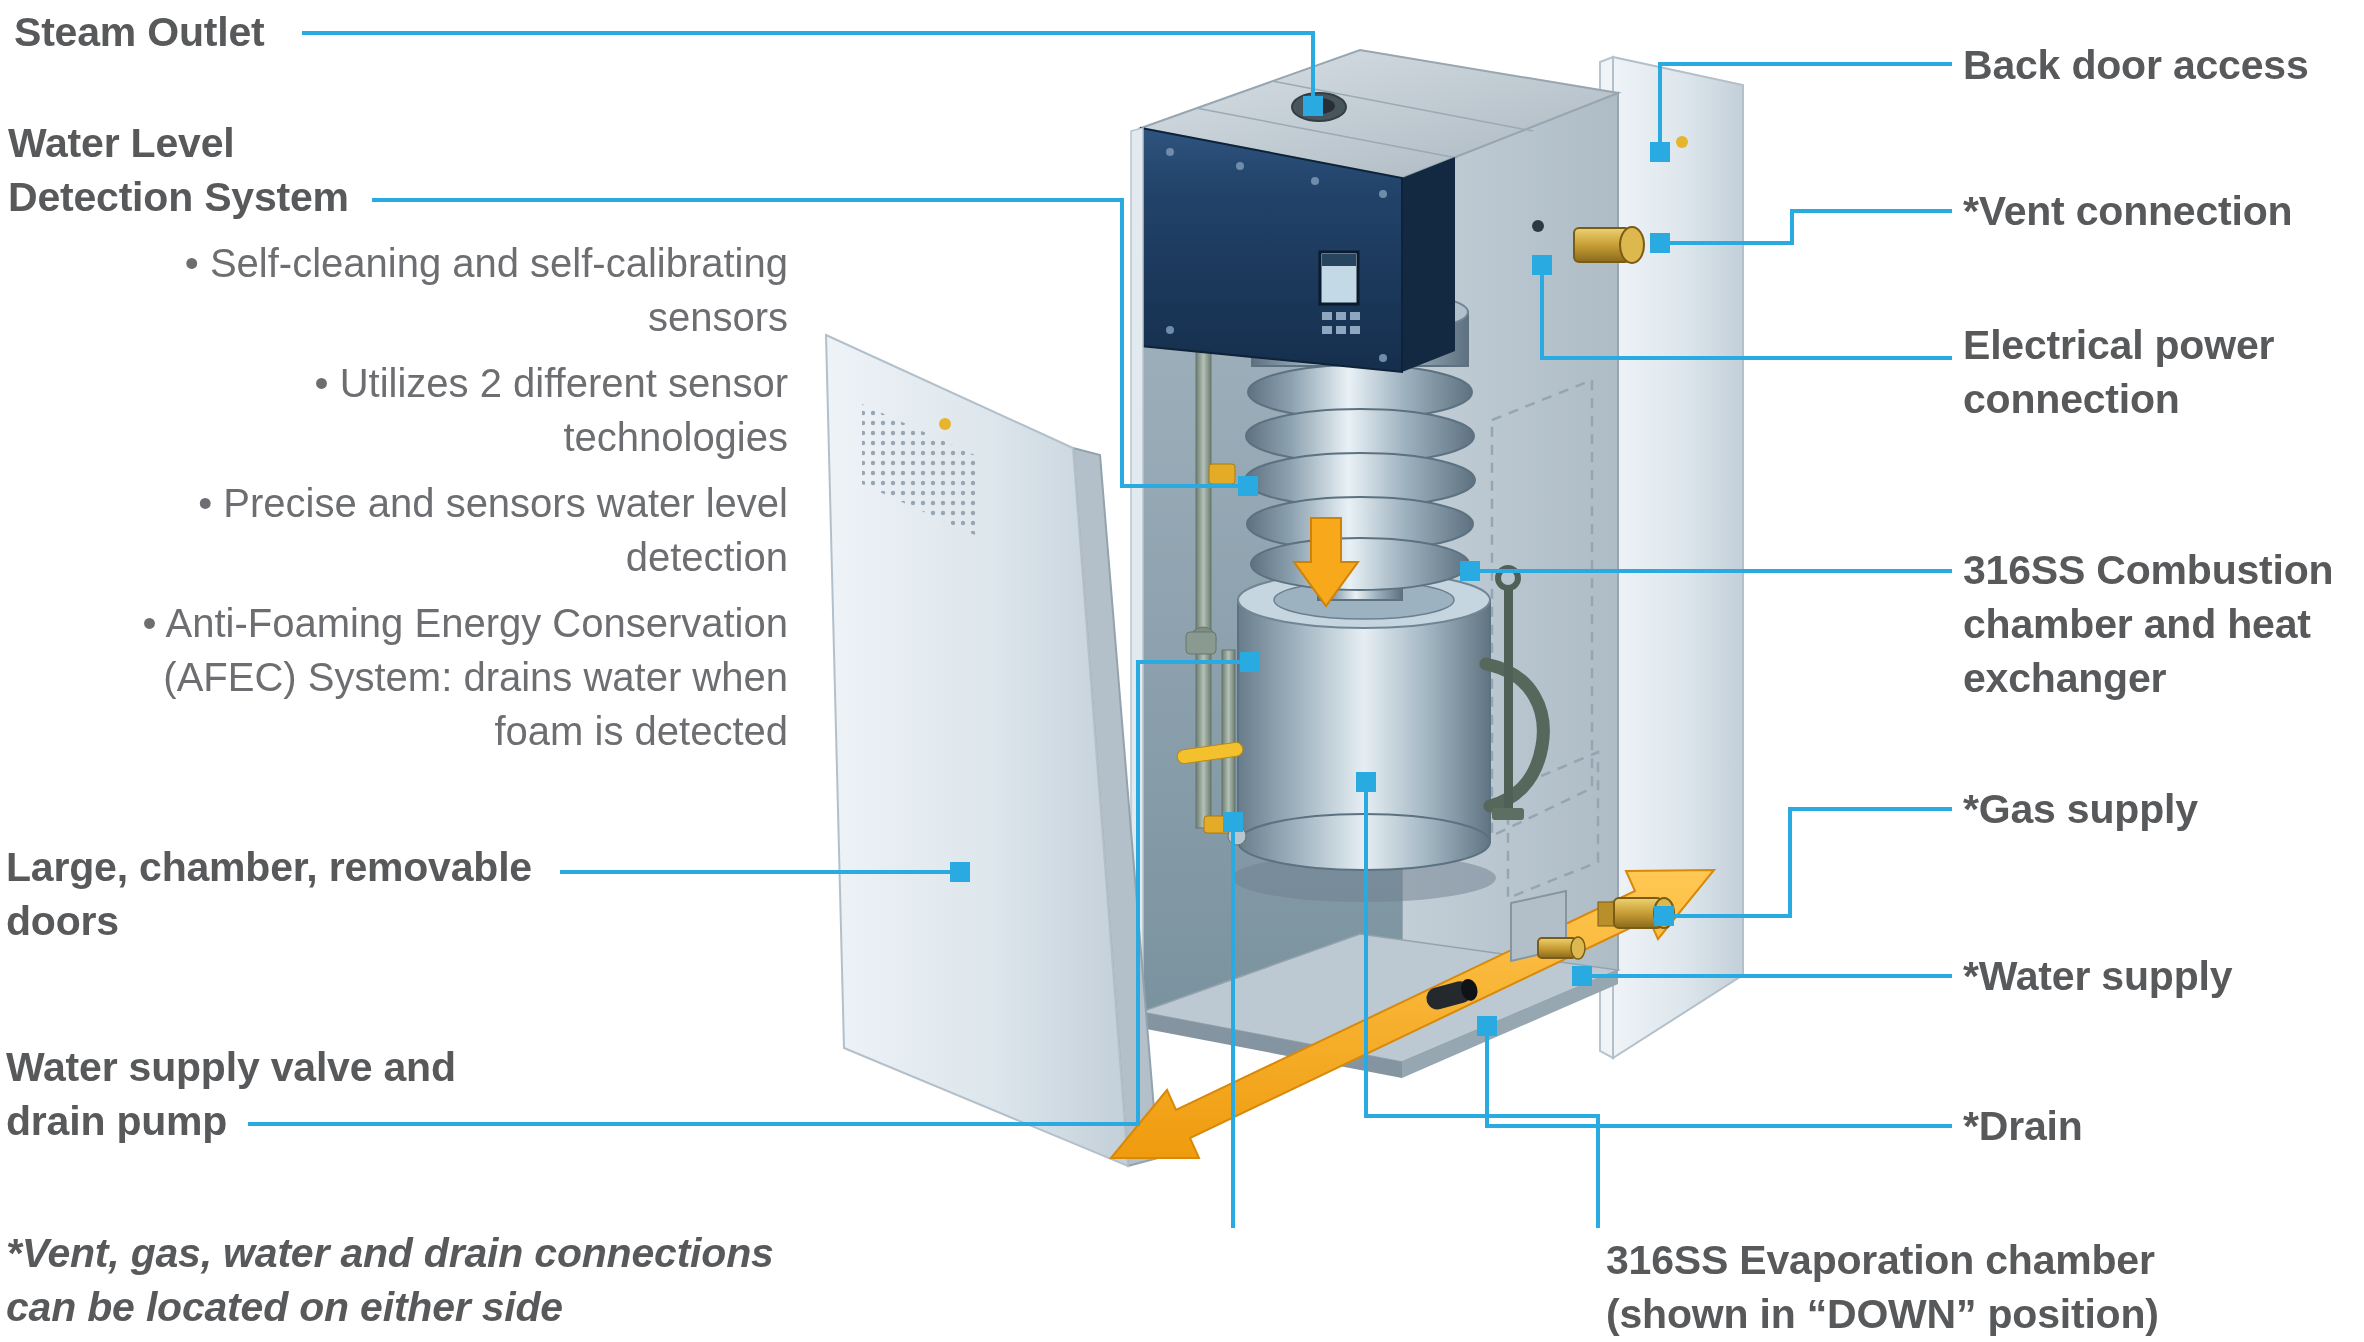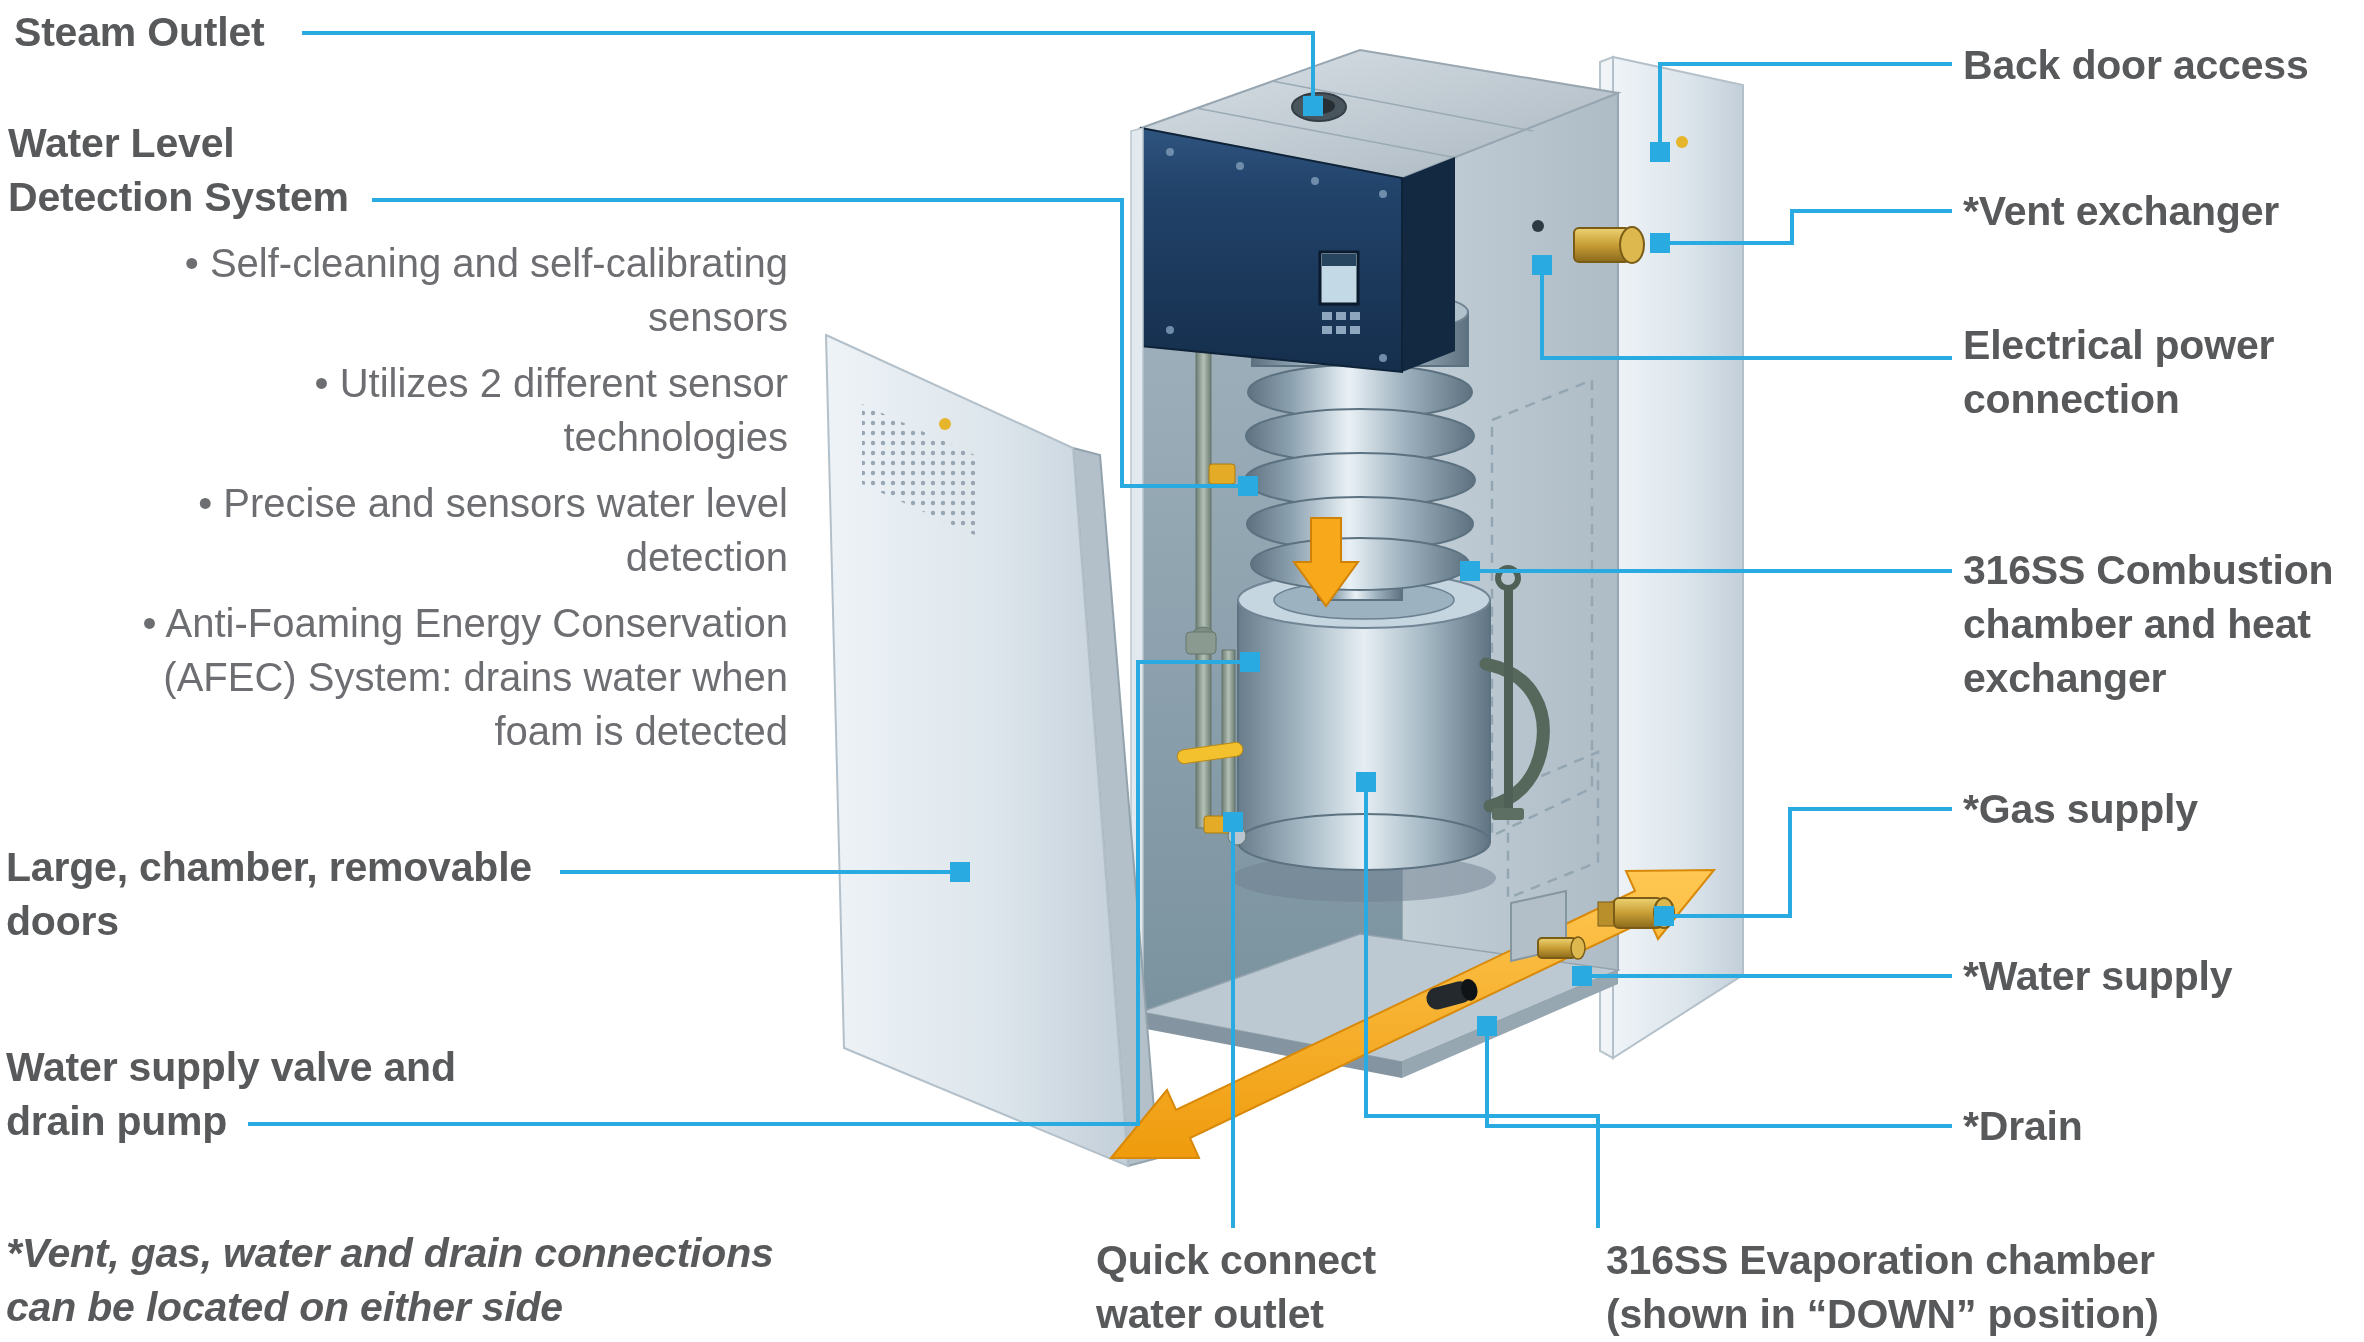--- a/index.html
+++ b/index.html
@@ -275,34 +275,32 @@
 doors</div>
 
   <div class="label" style="left:6px;top:1040px">Water supply valve and
 drain pump</div>
 
   <div class="label italic" style="left:6px;top:1226px">*Vent, gas, water and drain connections
 can be located on either side</div>
 
   <div class="label" style="left:1963px;top:38px">Back door access</div>
 
-  <div class="label" style="left:1963px;top:184px">*Vent exchanger</div>
+  <div class="label" style="left:1963px;top:184px">*Vent connection</div>
 
   <div class="label" style="left:1963px;top:318px">Electrical power
 connection</div>
 
   <div class="label" style="left:1963px;top:543px">316SS Combustion
 chamber and heat
 exchanger</div>
 
   <div class="label" style="left:1963px;top:782px">*Gas supply</div>
 
   <div class="label" style="left:1963px;top:949px">*Water supply</div>
 
   <div class="label" style="left:1963px;top:1099px">*Drain</div>
 
-  <div class="label" style="left:1096px;top:1233px">Quick connect
-water outlet</div>
 
   <div class="label" style="left:1606px;top:1233px">316SS Evaporation chamber
 (shown in “DOWN” position)</div>
 
 </div>
 
 </body></html>

